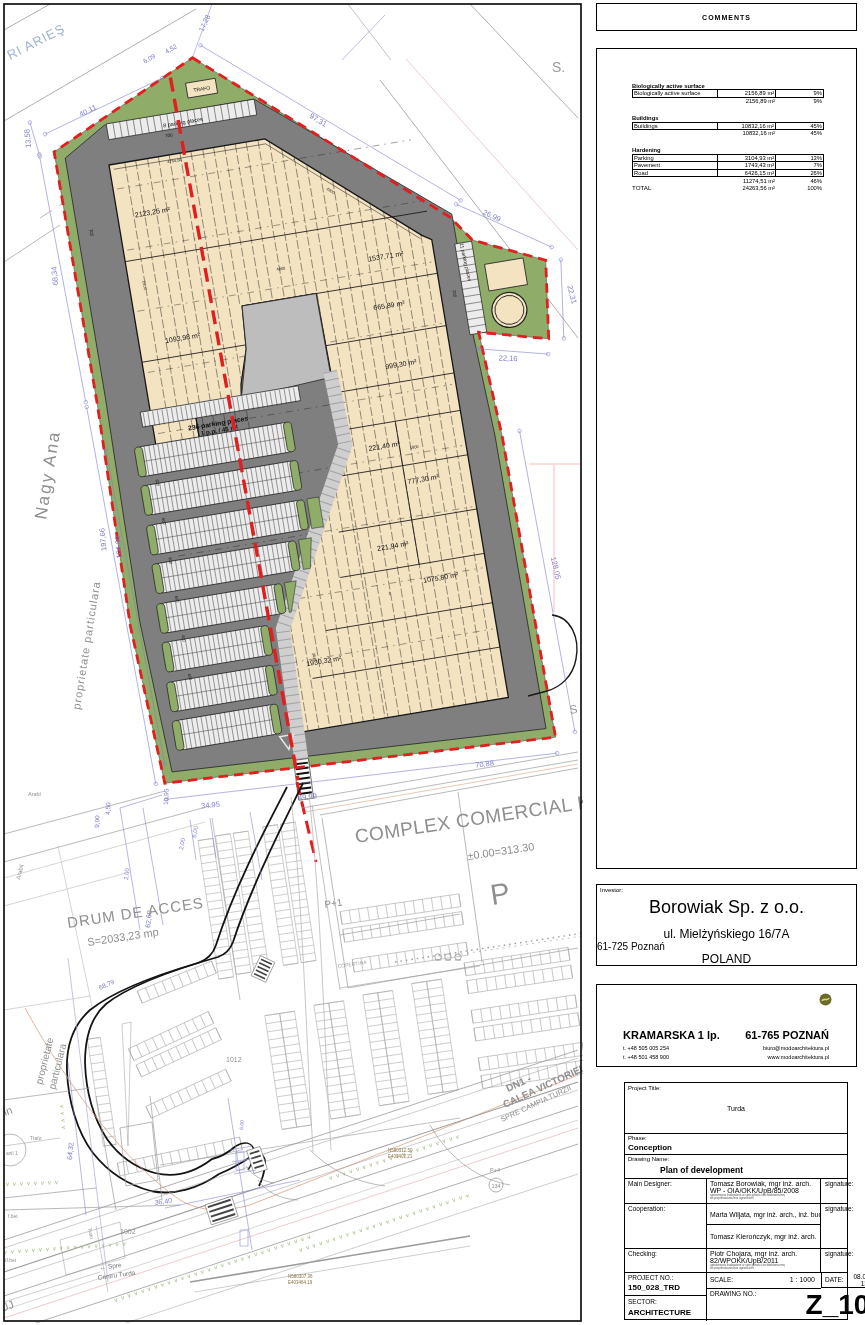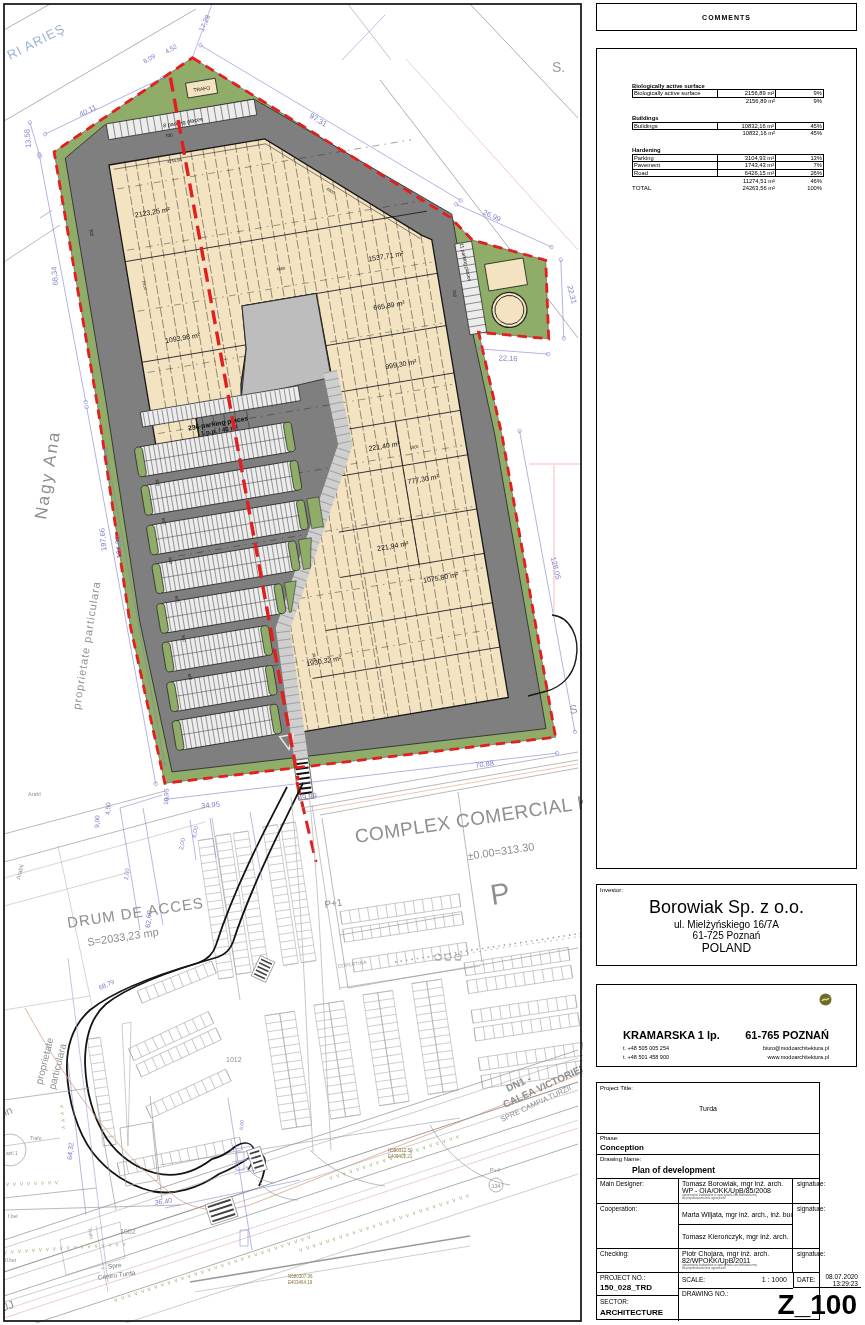--- a/index.html
+++ b/index.html
@@ -717,39 +717,39 @@
           <span style="width:86px;font-size:6.2px;">TOTAL</span>
           <span style="width:57px;text-align:right;">24263,56 m²</span>
           <span style="width:47px;text-align:right;">100%</span>
         </div>
  </div>
 </div>
 
 <div class="box" style="left:596px;top:884px;width:261px;height:82px;">
  <div class="lbl" style="left:3px;top:2px;">Investor:</div>
  <div style="text-align:center;margin-top:12px;font-size:18px;">Borowiak Sp. z o.o.</div>
- <div style="text-align:center;font-size:10px;margin-top:1px;">ul. Mielżyńskiego 16/7A</div>
- <div style="text-align:center;font-size:10px;">61-725 Poznań</div>
+ <div style="text-align:center;font-size:12px;margin-top:9px;">ul. Mielżyńskiego 16/7A</div>
+ <div style="font-size:10px;">61-725 Poznań</div>
  <div style="text-align:center;font-size:12px;">POLAND</div>
 </div>
 
 <div class="box" style="left:596px;top:984px;width:261px;height:83px;">
  <svg width="13" height="13" style="position:absolute;left:222px;top:8px;">
         <circle cx="6.5" cy="6.5" r="6" fill="#6b6b2a"></circle>
         <path d="M3,8 C5,4 8,9 10,5" stroke="#d8d870" stroke-width="1.6" fill="none"></path>
       </svg>
  <div style="position:absolute;left:26px;top:44px;font-size:11px;font-weight:bold;">KRAMARSKA 1 lp.</div>
  <div style="position:absolute;right:27px;top:44px;font-size:11px;font-weight:bold;margin-left:29px;">61-765 POZNAŃ</div>
  <div style="position:absolute;left:26px;top:60px;font-size:5.5px;">t. +48 505 005 254</div>
  <div style="position:absolute;left:26px;top:69px;font-size:5.5px;">t. +48 501 458 900</div>
  <div style="position:absolute;right:27px;top:60px;font-size:5.5px;">biuro@modoarchitektura.pl</div>
  <div style="position:absolute;right:27px;top:69px;font-size:5.5px;">www.modoarchitektura.pl</div>
 </div>
 
-<div class="box" style="left:596px;top:1082px;width:224px;height:238px;border-width:1.8px;">
+<div class="box" style="left:624px;top:1082px;width:224px;height:238px;border-width:1.8px;">
 
  <div style="position:absolute;left:0;top:0;width:100%;height:50px;border-bottom:1px solid #000;">
    <div class="lbl" style="left:3px;top:2px;">Project Title:</div>
    <div style="text-align:center;margin-top:22px;font-size:7px;">Turda</div>
  </div>
 
  <div style="position:absolute;left:0;top:50px;width:100%;height:21px;border-bottom:1px solid #000;">
    <div class="lbl" style="left:3px;top:2px;">Phase:</div>
    <div style="position:absolute;left:3px;top:10px;font-size:8px;font-weight:bold;">Conception</div>
  </div>

